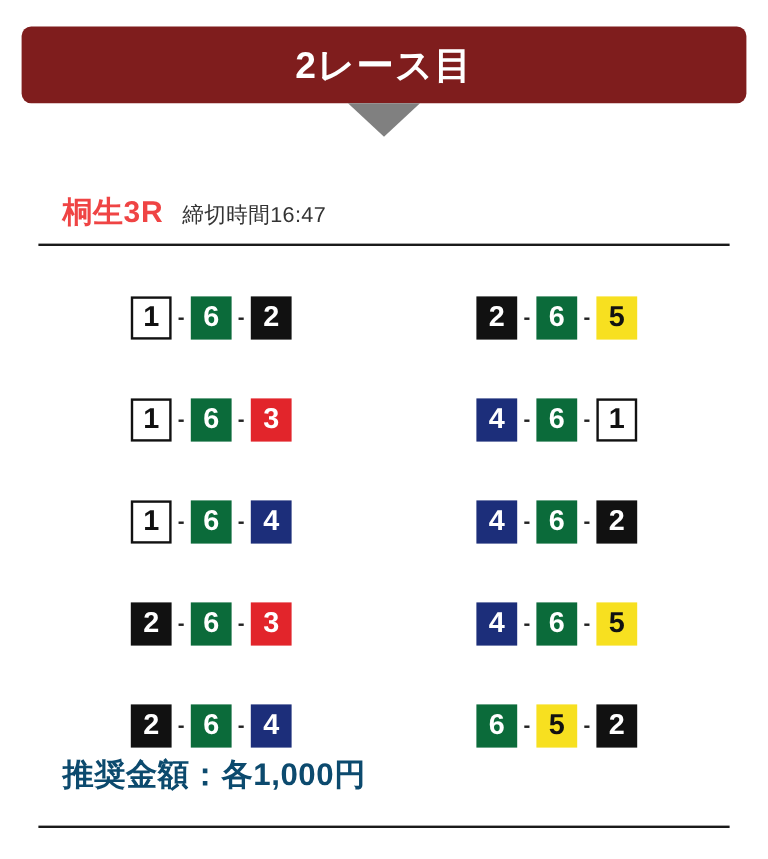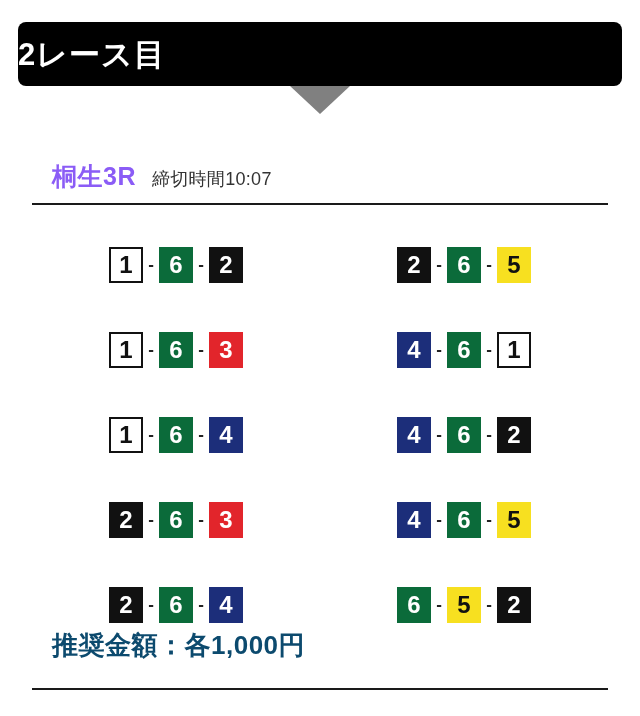--- a/index.html
+++ b/index.html
@@ -18,25 +18,26 @@
   }
 
   
   .banner-wrap {
     position: absolute;
     top: 22px;
     left: 18px;
     width: 604px;
   }
   .banner {
-    background: #000000;
+    background: #7f1d1d;
     border-radius: 8px;
     height: 64px;
     display: flex;
     align-items: center;
+    justify-content: center;
   }
   .banner-title {
     color: #ffffff;
     font-size: 31px;
     font-weight: bold;
     letter-spacing: 1px;
     line-height: 1;
   }
   .banner-arrow {
     position: absolute;
@@ -55,21 +56,21 @@
     position: absolute;
     top: 160px;
     left: 52px;
     width: 540px;
     display: flex;
     align-items: baseline;
   }
   .race-name {
     font-size: 25px;
     font-weight: bold;
-    color: #8b5cf6;
+    color: #ef4444;
     letter-spacing: 0.5px;
   }
   .race-deadline {
     font-size: 18px;
     color: #333333;
     margin-left: 16px;
     letter-spacing: 0.3px;
   }
   .rule-top {
     position: absolute;
@@ -150,21 +151,21 @@
 
   <div class="banner-wrap">
     <div class="banner">
       <span class="banner-title">2レース目</span>
     </div>
     <div class="banner-arrow"></div>
   </div>
 
   <div class="race-header">
     <span class="race-name">桐生3R</span>
-    <span class="race-deadline">締切時間10:07</span>
+    <span class="race-deadline">締切時間16:47</span>
   </div>
   <div class="rule-top"></div>
 
   <div class="grid">
       <div class="combo-cell">
         <div class="combo">
           <span class="num c-white">1</span>
           <span class="sep">-</span>
           <span class="num c-green">6</span>
           <span class="sep">-</span>

